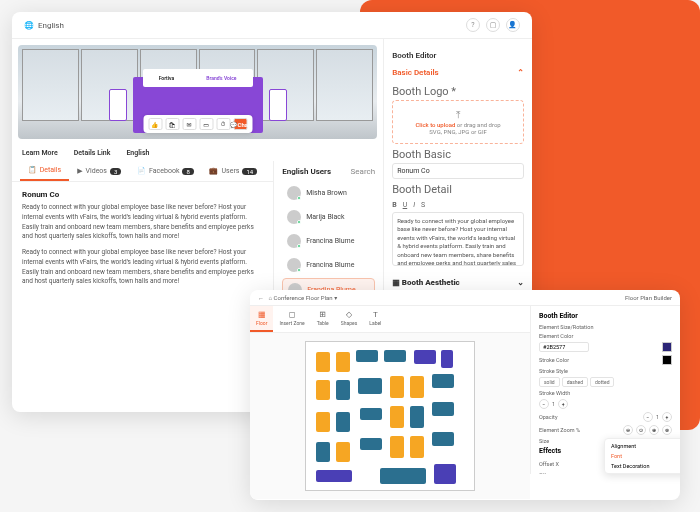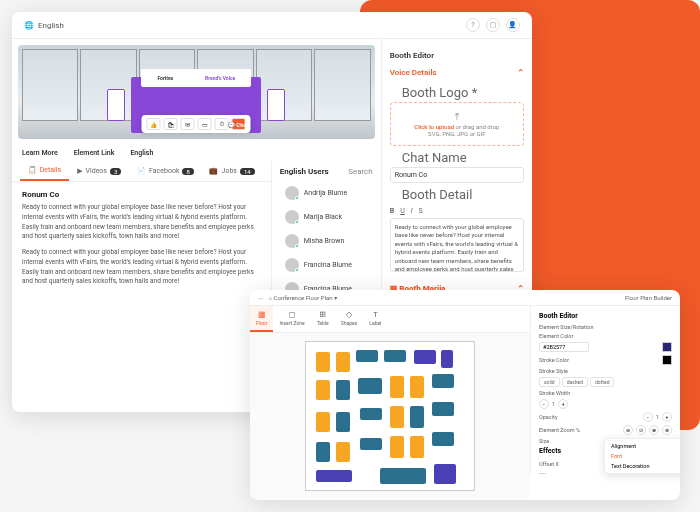--- a/index.html
+++ b/index.html
@@ -41,21 +41,21 @@
 .company-body h4{font-size:8px;color:#222;margin-bottom:4px}
 .company-body p{line-height:1.5;margin-bottom:6px}
 .online-head{font-size:8px;font-weight:600;color:#222;margin-bottom:6px;display:flex;justify-content:space-between}
 .user-row{display:flex;align-items:center;gap:5px;padding:4px 5px;border-radius:4px;font-size:7px;color:#444;margin-bottom:2px}
 .user-row.sel{background:#fff3ef;border:1px solid #f9c4ae}
 .avatar{width:14px;height:14px;border-radius:50%;background:#ccc;position:relative}
 .dot{position:absolute;bottom:0;right:0;width:4px;height:4px;border-radius:50%;background:#3ac97b;border:1px solid #fff}
 .be-section{margin-bottom:8px}
 .be-head{display:flex;justify-content:space-between;align-items:center;color:#f15a29;font-size:8px;font-weight:600;padding:4px 0}
 .be-head.dark{color:#333}
-.be-label{font-size:13px;color:#666;margin:4px 12px 2px}
+.be-label{font-size:11px;color:#666;margin:4px 0 2px}
 .upload-box{border:1px dashed #f9b39a;border-radius:4px;padding:8px 4px;text-align:center;font-size:6px;color:#888}
 .upload-box b{color:#f15a29;font-weight:500}
 .text-input{width:100%;border:1px solid #e3e3e3;border-radius:3px;padding:3px 4px;font-size:7px;color:#333}
 .rte-bar{display:flex;gap:6px;padding:3px 0;font-size:7px;color:#666}
 .rte-area{border:1px solid #e3e3e3;border-radius:3px;padding:4px;font-size:6px;color:#555;height:54px;overflow:hidden;line-height:1.4}
 .banner-item{display:flex;align-items:center;gap:6px;background:#f8f8f8;border-radius:4px;padding:4px;font-size:7px}
 .banner-thumb{width:20px;height:16px;background:#ddd;border-radius:2px}
 .floor-panel{left:250px;top:290px;width:430px;height:210px;font-size:6px}
 .fp-top{display:flex;align-items:center;justify-content:space-between;padding:4px 8px;border-bottom:1px solid #eee;font-size:6px;color:#666}
 .fp-toolbar{display:flex;gap:0;border-bottom:1px solid #eee}
@@ -122,59 +122,53 @@
           <span>👍</span>
           <span>🛍</span>
           <span>✉</span>
           <span>▭</span>
           <span>⏱</span>
           <span class="chat-btn">💬 <b>Chat</b></span>
         </div>
       </div>
       <div class="nav-row">
         <span>Learn More</span>
-        <span>Element Link</span>
+        <span>Details Link</span>
         <span>English</span>
       </div>
       <div style="display:flex;height:100%;overflow:hidden">
         <div style="flex:1;display:flex;flex-direction:column;overflow:hidden">
           <div class="tabs">
             <div class="tab active">📋 <span>Details</span></div>
             <div class="tab">▶ <span>Videos</span> <span class="tab-badge">3</span></div>
             <div class="tab">📄 <span>Facebook</span> <span class="tab-badge">8</span></div>
-            <div class="tab">💼 <span>Jobs</span> <span class="tab-badge">14</span></div>
+            <div class="tab">💼 <span>Users</span> <span class="tab-badge">14</span></div>
           </div>
           <div class="company-body">
             <h4>Ronum Co</h4>
             <p>Ready to connect with your global employee base like never before? Host your internal events with vFairs, the world's leading virtual &amp; hybrid events platform. Easily train and onboard new team members, share benefits and employee perks and host quarterly sales kickoffs, town halls and more!</p>
             <p>Ready to connect with your global employee base like never before? Host your internal events with vFairs, the world's leading virtual &amp; hybrid events platform. Easily train and onboard new team members, share benefits and employee perks and host quarterly sales kickoffs, town halls and more!</p>
           </div>
         </div>
         <div style="width:110px;border-left:1px solid #eee;padding:6px 8px">
           <div class="online-head">
               <span>English Users</span>
               <span style="color:#888;font-weight:400">Search</span>
             </div>
           <div class="user-row">
               <div class="avatar">
                 <div class="dot"></div>
               </div>
-              <span>Andrija Blume</span>
+              <span>Misha Brown</span>
             </div>
           <div class="user-row">
               <div class="avatar">
                 <div class="dot"></div>
               </div>
               <span>Marija Black</span>
-            </div>
-          <div class="user-row">
-              <div class="avatar">
-                <div class="dot"></div>
-              </div>
-              <span>Misha Brown</span>
             </div>
           <div class="user-row">
               <div class="avatar">
                 <div class="dot"></div>
               </div>
               <span>Francina Blume</span>
             </div>
           <div class="user-row">
               <div class="avatar">
                 <div class="dot"></div>
@@ -189,40 +183,44 @@
             </div>
         </div>
       </div>
     </div>
     <div class="mp-right">
       <div class="be-head dark">
           <span>Booth Editor</span>
         </div>
       <div class="be-section">
         <div class="be-head">
-            <span>Voice Details</span>
+            <span>Basic Details</span>
             <span>⌃</span>
           </div>
         <div class="be-label">Booth Logo *</div>
         <div class="upload-box">
           <div style="font-size:10px">⤒</div>
           <div><b>Click to upload</b><span> or drag and drop</span></div>
           <div>SVG, PNG, JPG or GIF</div>
         </div>
-        <div class="be-label">Chat Name</div>
+        <div class="be-label">Booth Basic</div>
         <input class="text-input" value="Ronum Co" style="">
         <div class="be-label">Booth Detail</div>
         <div class="rte-bar">
             <b>B</b> 
             <span style="text-decoration:underline">U</span> 
             <i>I</i> 
             <span>S</span>
           </div>
         <div class="rte-area">Ready to connect with your global employee base like never before? Host your internal events with vFairs, the world's leading virtual &amp; hybrid events platform. Easily train and onboard new team members, share benefits and employee perks and host quarterly sales kickoffs, town halls and more!</div>
       </div>
+      <div class="be-head dark">
+          <span>▦ <b>Booth Aesthetic</b></span>
+          <span>⌄</span>
+        </div>
       <div class="be-head">
           <span>▦ <b>Booth Marija</b></span>
           <span>⌃</span>
         </div>
       <div class="banner-item">
         <div class="banner-thumb"></div>
         <div>
             <div>Banner 1</div>
             <div style="color:#999;font-size:5.5px">900 × 250 pixels</div>
           </div>

